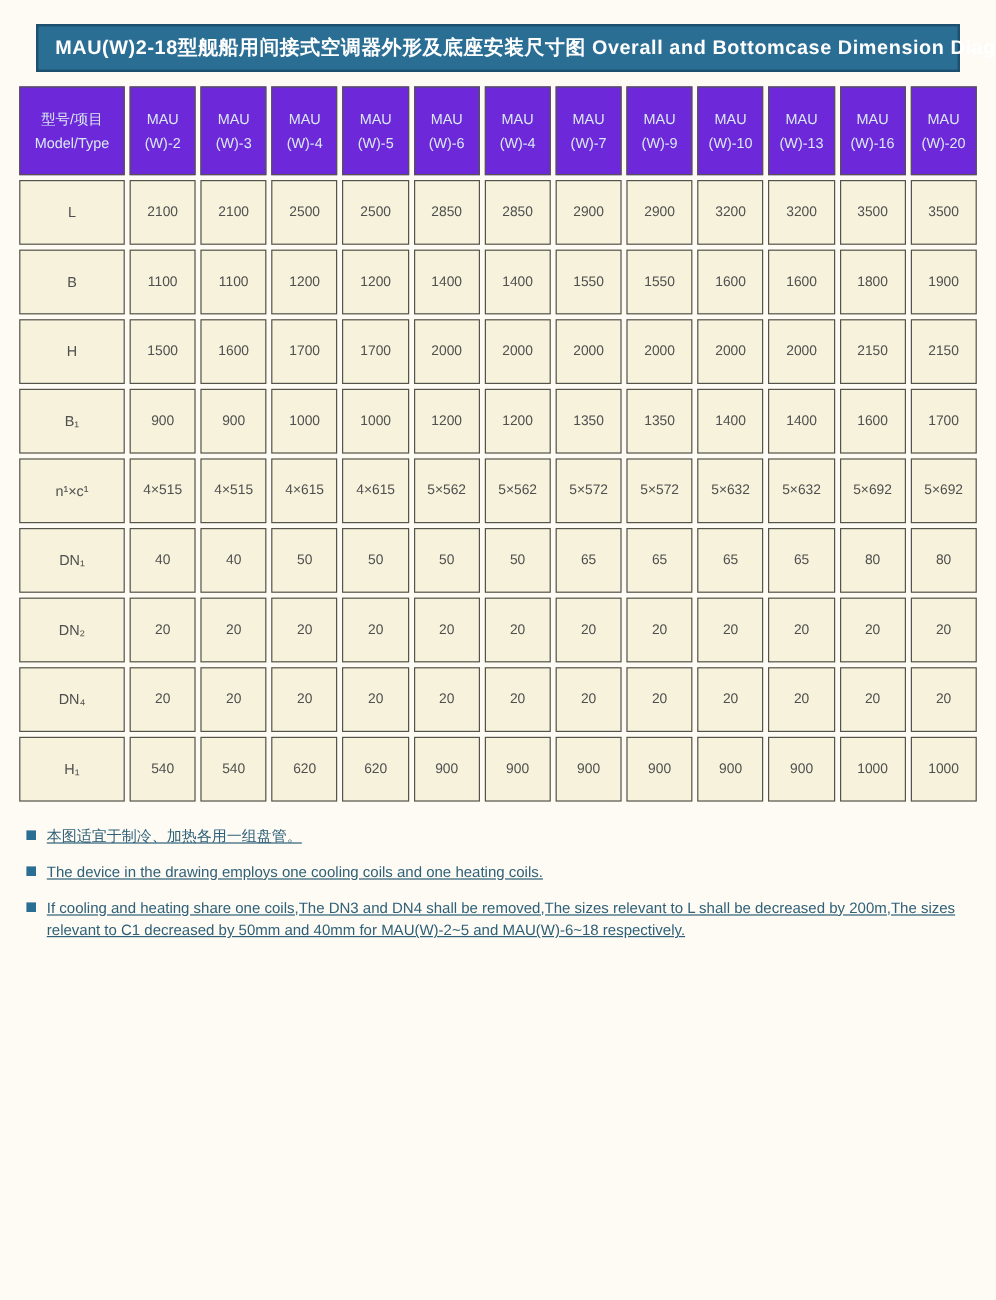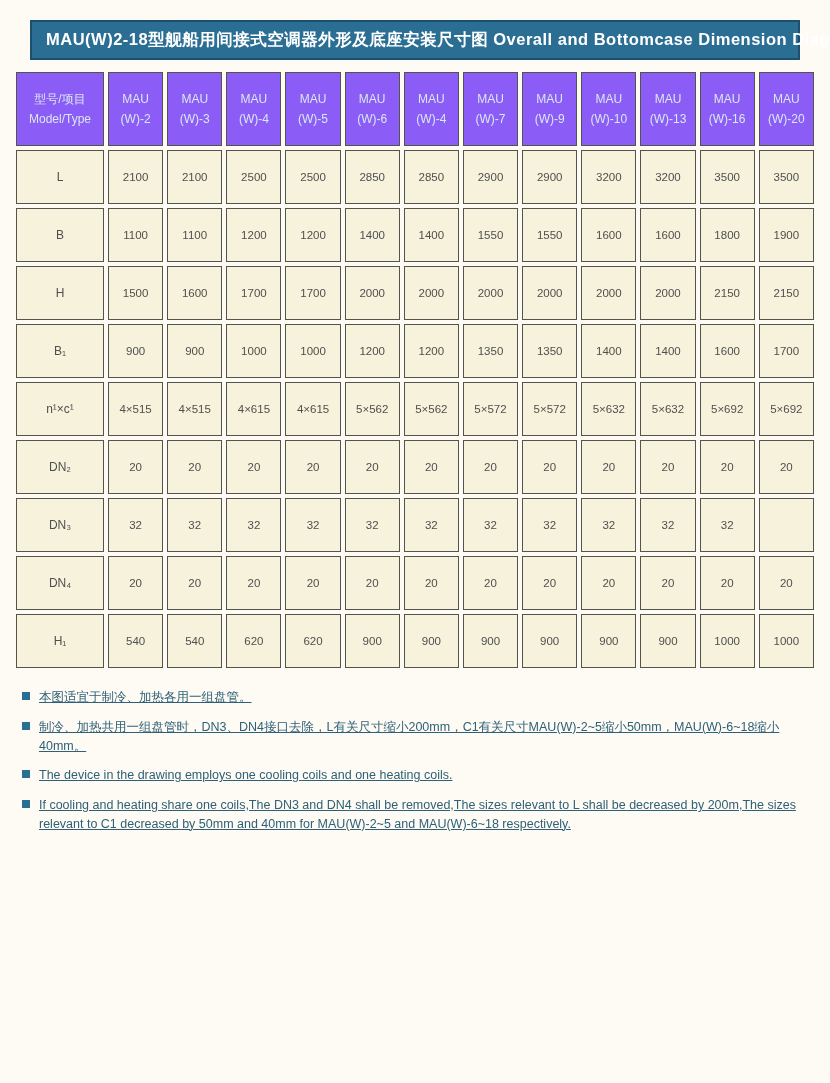--- a/index.html
+++ b/index.html
@@ -33,21 +33,21 @@
     width:806px;
     table-layout:fixed;
   }
   table.dim-table th, table.dim-table td{
     border:1px solid #55544c;
     text-align:center;
     vertical-align:middle;
     font-weight:normal;
   }
   table.dim-table thead th{
-    background:#8b5cf6;
+    background:#6d28d9;
     color:#d9e9f1;
     height:70px;
     font-size:12px;
     line-height:1.7;
   }
   table.dim-table thead th.corner{width:84px;}
   table.dim-table tbody th{
     background:#f6f2db;
     color:#4f4f4f;
     width:84px;
@@ -220,48 +220,48 @@
             <td>5×562</td>
             <td>5×562</td>
             <td>5×572</td>
             <td>5×572</td>
             <td>5×632</td>
             <td>5×632</td>
             <td>5×692</td>
             <td>5×692</td>
           </tr>
           <tr>
+            <th>DN₁</th>
+            <td>40</td>
+            <td>40</td>
+            <td>50</td>
+            <td>50</td>
+            <td>50</td>
+            <td>50</td>
+            <td>65</td>
+            <td>65</td>
+            <td>65</td>
+            <td>65</td>
+            <td>80</td>
+            <td>80</td>
+          </tr>
+          <tr>
             <th>DN₂</th>
             <td>20</td>
             <td>20</td>
             <td>20</td>
             <td>20</td>
             <td>20</td>
             <td>20</td>
             <td>20</td>
             <td>20</td>
             <td>20</td>
             <td>20</td>
             <td>20</td>
             <td>20</td>
-          </tr>
-          <tr>
-            <th>DN₃</th>
-            <td>32</td>
-            <td>32</td>
-            <td>32</td>
-            <td>32</td>
-            <td>32</td>
-            <td>32</td>
-            <td>32</td>
-            <td>32</td>
-            <td>32</td>
-            <td>32</td>
-            <td>32</td>
-            <td></td>
           </tr>
           <tr>
             <th>DN₄</th>
             <td>20</td>
             <td>20</td>
             <td>20</td>
             <td>20</td>
             <td>20</td>
             <td>20</td>
             <td>20</td>
@@ -288,24 +288,20 @@
           </tr>
         </tbody>
       </table>
     </div>
 
   <ul class="notes">
 
   <li>
         <span class="bullet"></span>
         <span class="note-text">本图适宜于制冷、加热各用一组盘管。</span>
-      </li>
-      <li>
-        <span class="bullet"></span>
-        <span class="note-text">制冷、加热共用一组盘管时，DN3、DN4接口去除，L有关尺寸缩小200mm，C1有关尺寸MAU(W)-2~5缩小50mm，MAU(W)-6~18缩小40mm。</span>
       </li>
       <li>
         <span class="bullet"></span>
         <span class="note-text">The device in the drawing employs one cooling coils and one heating coils.</span>
       </li>
       <li>
         <span class="bullet"></span>
         <span class="note-text">If cooling and heating share one coils,The DN3 and DN4 shall be removed,The sizes relevant to L shall be decreased by 200m,The sizes relevant to C1 decreased by 50mm and 40mm for MAU(W)-2~5 and MAU(W)-6~18 respectively.</span>
       </li>
     </ul>

